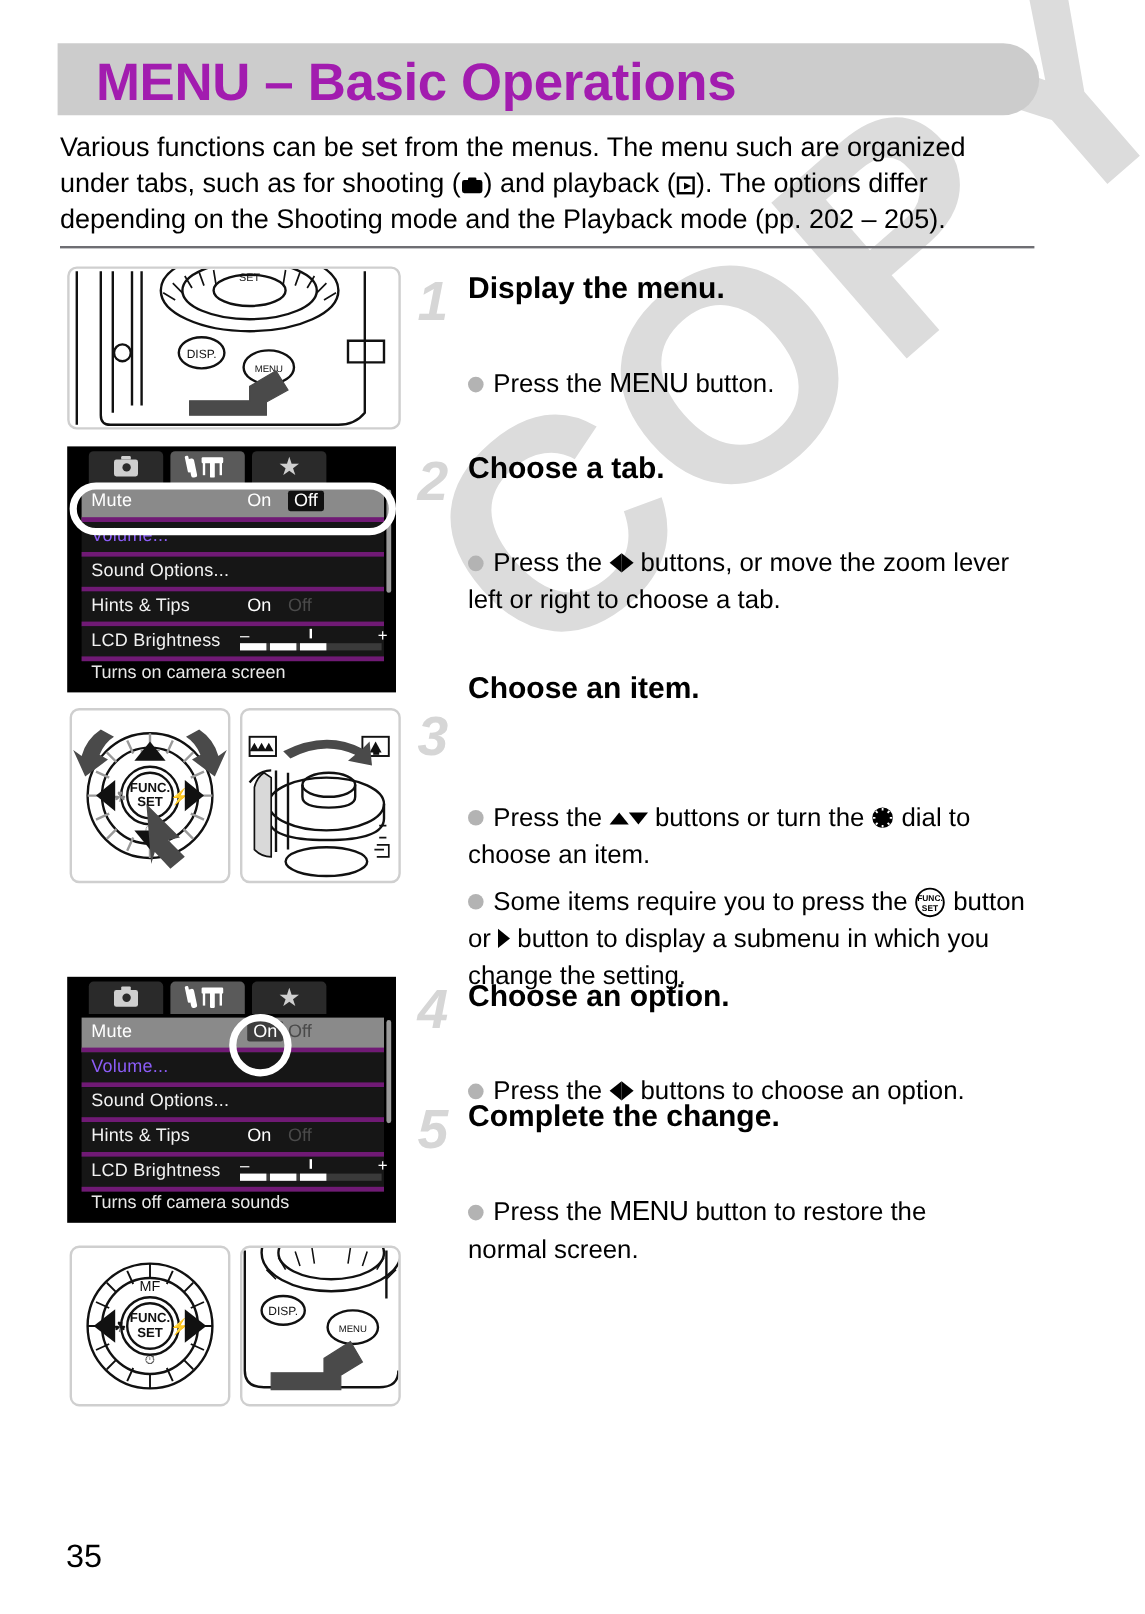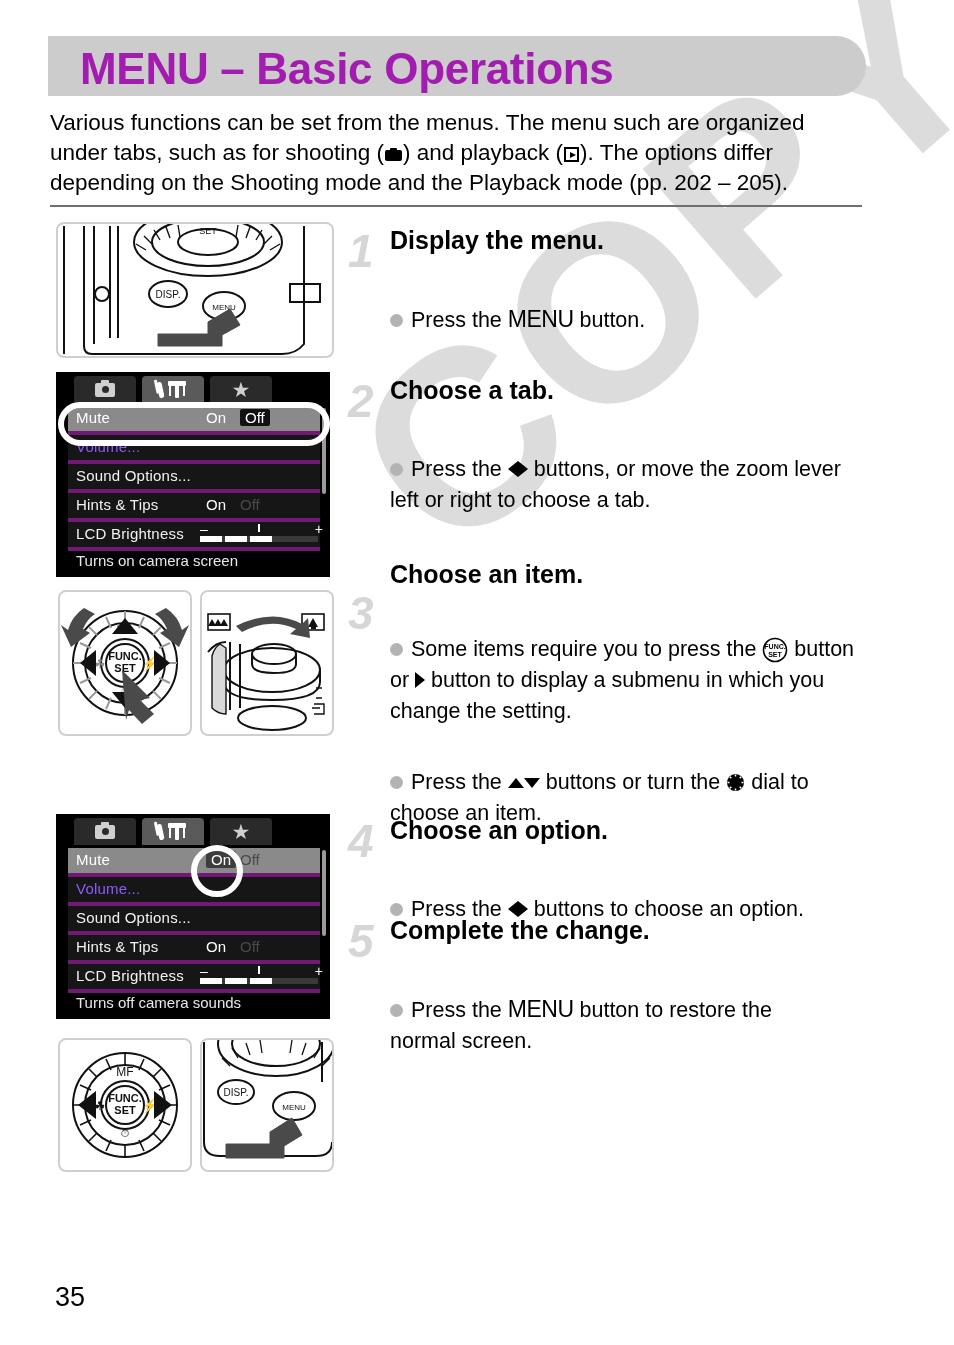--- a/index.html
+++ b/index.html
@@ -672,35 +672,35 @@
 <div class="step-title" style="left:390px; top:376px;">Choose a tab.</div>
 <div class="step-body" style="left:390px; top:414px; width:475px;">
   <div class="bullet-row">
     <span class="bullet"></span><span class="bullet-text">Press the </span><span class="tri-left"></span><span class="tri-right"></span><span class="bullet-text"> buttons, or move the zoom lever left or right to choose a tab.</span>
   </div>
 </div>
 
 <div class="step-num" style="left:348px; top:590px;">3</div>
 <div class="step-title" style="left:390px; top:560px;">Choose an item.</div>
 <div class="step-body" style="left:390px; top:626px; width:480px;">
-  <div class="bullet-row" style="margin-top:8px;">
-    <span class="bullet"></span><span class="bullet-text">Some items require you to press the </span><span class="funcset-glyph"><svg viewBox="0 0 26 26" width="26" height="26">
-          <circle cx="13" cy="13" r="11.5" fill="#fff" stroke="#000" stroke-width="1.6"></circle>
-          <text x="13" y="12" font-family="Liberation Sans, sans-serif" font-size="7" font-weight="bold" text-anchor="middle" fill="#000">FUNC.</text>
-          <text x="13" y="20" font-family="Liberation Sans, sans-serif" font-size="7" font-weight="bold" text-anchor="middle" fill="#000">SET</text>
-        </svg></span><span class="bullet-text"> button or </span><span class="tri-right"></span><span class="bullet-text"> button to display a submenu in which you change the setting.</span>
-  </div>
   <div class="bullet-row">
     <span class="bullet"></span><span class="bullet-text">Press the </span><span class="tri-up"></span><span class="tri-down"></span><span class="bullet-text"> buttons or turn the </span><span class="dial-glyph"><svg viewBox="0 0 20 20" width="19" height="19">
           <circle cx="10" cy="10" r="9" fill="#000"></circle>
           <g stroke="#fff" stroke-width="1.6">
             <path d="M10 1.5 v2.2 M10 16.3 v2.2 M1.5 10 h2.2 M16.3 10 h2.2 M4 4 l1.6 1.6 M14.4 14.4 l1.6 1.6 M16 4 l-1.6 1.6 M5.6 14.4 l-1.6 1.6"></path>
           </g>
         </svg></span><span class="bullet-text"> dial to choose an item.</span>
   </div>
+  <div class="bullet-row" style="margin-top:8px;">
+    <span class="bullet"></span><span class="bullet-text">Some items require you to press the </span><span class="funcset-glyph"><svg viewBox="0 0 26 26" width="26" height="26">
+          <circle cx="13" cy="13" r="11.5" fill="#fff" stroke="#000" stroke-width="1.6"></circle>
+          <text x="13" y="12" font-family="Liberation Sans, sans-serif" font-size="7" font-weight="bold" text-anchor="middle" fill="#000">FUNC.</text>
+          <text x="13" y="20" font-family="Liberation Sans, sans-serif" font-size="7" font-weight="bold" text-anchor="middle" fill="#000">SET</text>
+        </svg></span><span class="bullet-text"> button or </span><span class="tri-right"></span><span class="bullet-text"> button to display a submenu in which you change the setting.</span>
+  </div>
 </div>
 
 <div class="step-num" style="left:348px; top:818px;">4</div>
 <div class="step-title" style="left:390px; top:816px;">Choose an option.</div>
 <div class="step-body" style="left:390px; top:854px; width:490px;">
   <div class="bullet-row">
     <span class="bullet"></span><span class="bullet-text">Press the </span><span class="tri-left"></span><span class="tri-right"></span><span class="bullet-text"> buttons to choose an option.</span>
   </div>
 </div>
 

